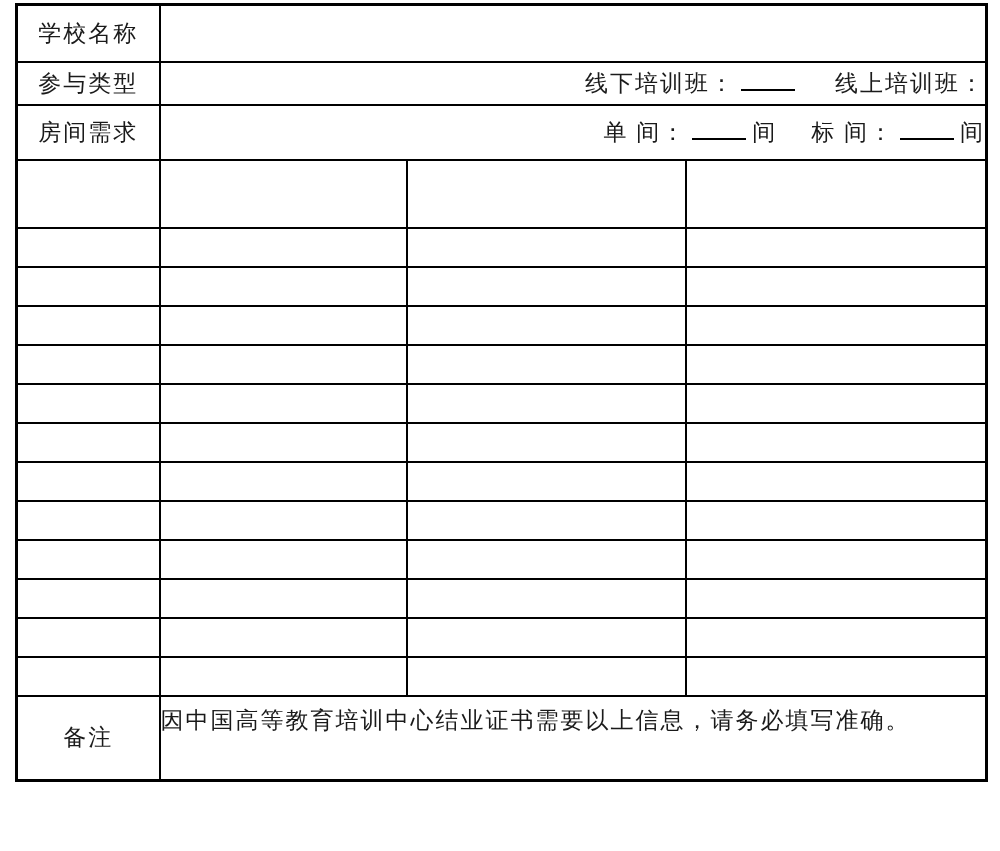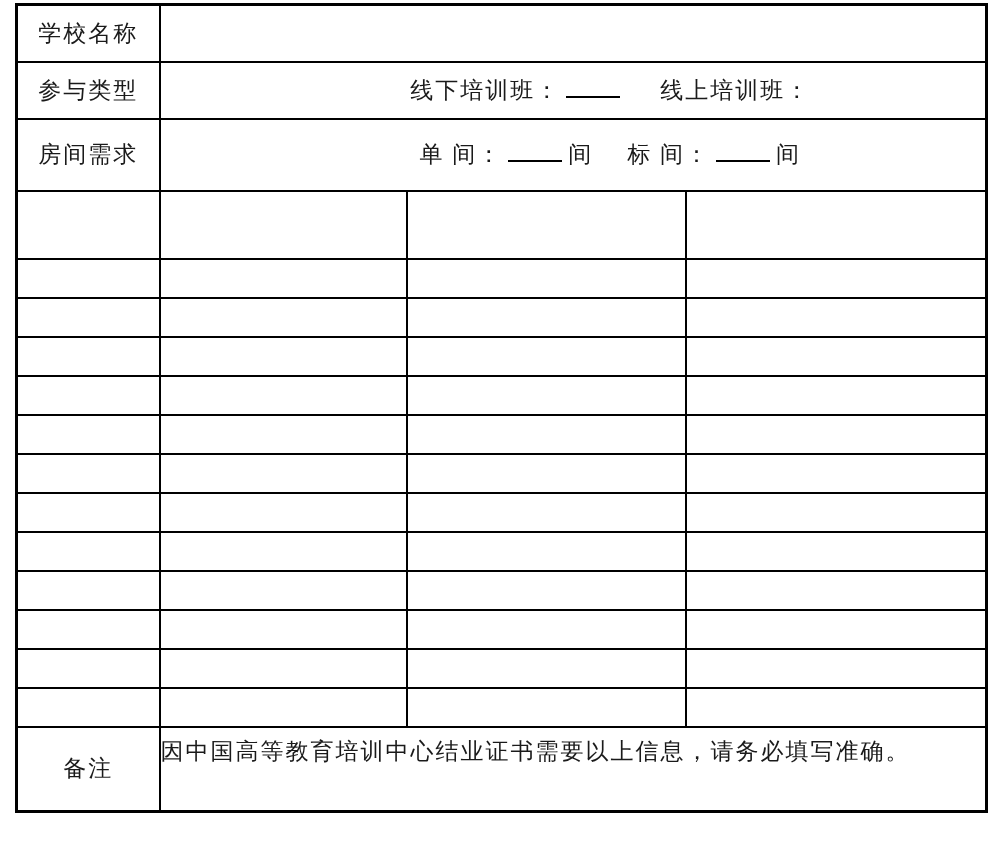--- a/index.html
+++ b/index.html
@@ -28,41 +28,41 @@
   .form-table { border: 3px solid #000; }
 
   
   col.c1 { width: 143px; }
   col.c2 { width: 247px; }
   col.c3 { width: 279px; }
   col.c4 { width: 301px; }
 
   
   tr.row-school        { height: 57px; }
-  tr.row-participation { height: 57px; }
-  tr.row-room          { height: 72px; margin-left: 21px; }
+  tr.row-participation { height: 43px; }
+  tr.row-room          { height: 55px; margin-left: 21px; }
   tr.row-header        { height: 49px; }
   tr.roster-row        { height: 39px; }
   tr.roster-row.tall   { height: 68px; }
   tr.row-remark        { height: 85px; }
 
   .label-cell {
     text-align: center;
     vertical-align: middle;
     letter-spacing: 3px;
   }
   .header-cell {
     text-align: center;
     vertical-align: middle;
     letter-spacing: 4px;
   }
   .content-cell {
     vertical-align: middle;
     padding-left: 75px;
-    text-align: center;
+    text-align: right;
     letter-spacing: 3px;
   }
   .blank-line {
     display: inline-block;
     width: 54px;
     height: 22px;
     border-bottom: 2px solid #000;
     vertical-align: baseline;
     margin: 0 6px;
   }

